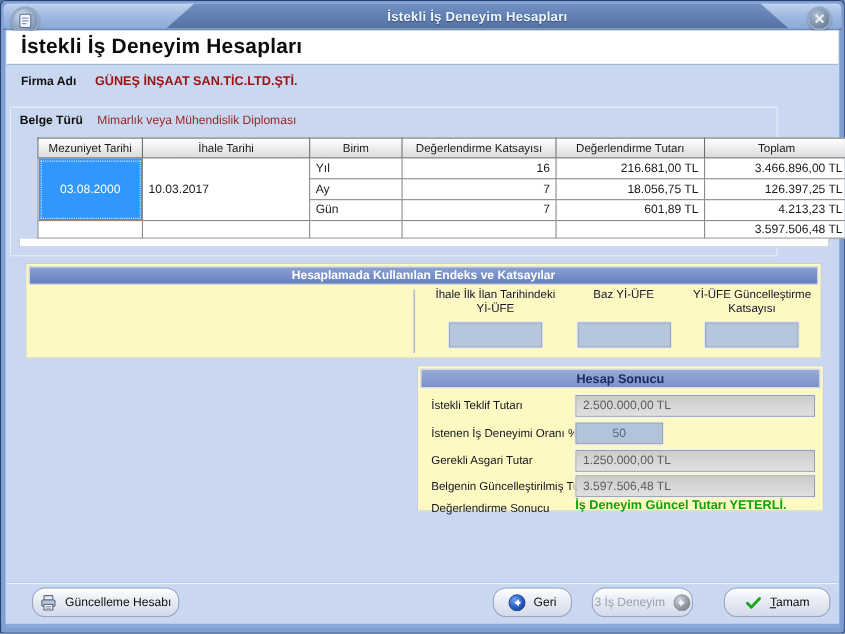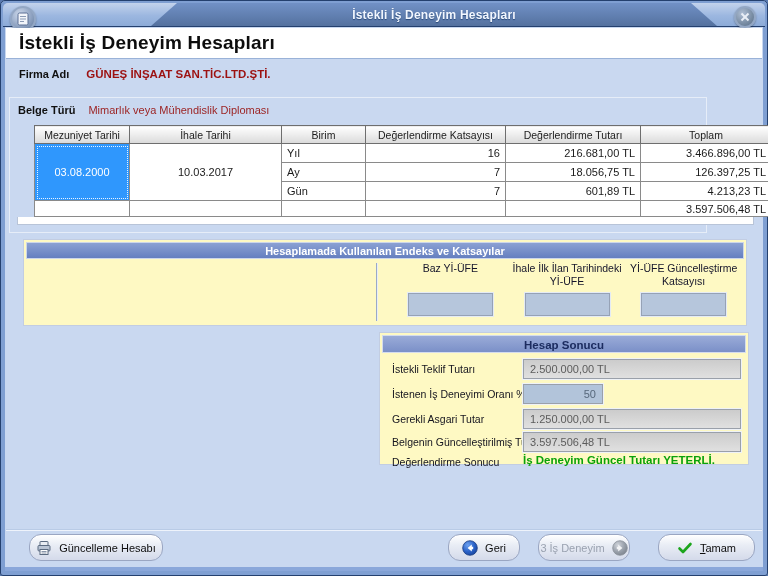--- a/index.html
+++ b/index.html
@@ -75,21 +75,21 @@
     font-size:11px; color:#1a1a1a; border:1px solid #4a4a4a; }
   table.grid th {
     height:18px; font-weight:normal; font-size:10.5px; color:#1c1c1c;
     background:linear-gradient(#ffffff,#dadada); border:1px solid #6e6e6e;
     text-align:center; overflow:hidden; white-space:nowrap;
   }
   table.grid td {
     height:19px; border:1px solid #8a8a8a; padding:0 5px;
     overflow:hidden; white-space:nowrap;
   }
-  td.c { text-align:center; } td.r { text-align:right; } td.l { text-align:left; }
+  td.c { text-align:left; } td.r { text-align:right; } td.l { text-align:left; }
   td.sel {
     background:#2f97fd; color:#ffffff; text-align:center;
     outline:1px dotted #e8f2ff; outline-offset:-3px;
   }
   tr.total-row td { height:16px; }
   .grid-strip { position:absolute; left:7px; top:119px; width:737px; height:8px;
     background:#ffffff; border:1px solid #b8c4d8; border-top:none; }
 
   
   .panel { position:absolute; border:1px solid #c2cde2; background:#fef9c3; }
@@ -119,21 +119,21 @@
     border:1px solid #d4dcee; color:#1c2c60; font-weight:bold; font-size:11.5px;
   }
   .g3-row { position:absolute; left:12px; right:7px; height:20px; }
   .g3-row .rlabel { position:absolute; left:0; top:4px; font-size:10.5px; color:#14141e; white-space:nowrap; }
   .g3-field {
     position:absolute; left:131px; right:0; height:20px; line-height:18px;
     background:linear-gradient(#cccccc,#e0e0e0);
     border:1px solid #9aa0aa; outline:1px solid #eef2f8;
     text-align:left; padding:0 6px; color:#5c5c5c; font-size:11px;
   }
-  .g3-field.small { right:auto; width:80px; text-align:right; background:#b2c4da; color:#57687c; }
+  .g3-field.small { right:auto; width:80px; text-align:center; background:#b2c4da; color:#57687c; }
   .g3-result { position:absolute; left:131px; top:2px; font-size:11.5px; font-weight:bold; color:#0aa10a; white-space:nowrap; }
 
   
   .separator { position:absolute; left:5px; right:5px; top:528px;
     border-top:1px solid #b9cbe6; border-bottom:1px solid #eef3fb; }
   .btn {
     position:absolute; top:533px; height:27px;
     display:flex; align-items:center; justify-content:center; gap:7px;
     background:linear-gradient(#ffffff,#e9edf5 40%,#d4daea);
     border:1px solid #9aa6c2; border-radius:12px;
@@ -239,25 +239,25 @@
     </div>
     <div class="grid-strip"></div>
   </div>
 
   <div class="panel group2">
     <div class="panel-header">Hesaplamada Kullanılan Endeks ve Katsayılar</div>
     <div class="g2-body">
       <div class="g2-divider"></div>
       <div class="g2-fields">
         <div class="g2-col">
-          <div class="flabel">Baz Yİ-ÜFE</div>
+          <div class="flabel">İhale İlk İlan Tarihindeki Yİ-ÜFE</div>
           <div class="fbox"></div>
         </div>
         <div class="g2-col">
-          <div class="flabel">İhale İlk İlan Tarihindeki Yİ-ÜFE</div>
+          <div class="flabel">Baz Yİ-ÜFE</div>
           <div class="fbox"></div>
         </div>
         <div class="g2-col">
           <div class="flabel">Yİ-ÜFE Güncelleştirme Katsayısı</div>
           <div class="fbox"></div>
         </div>
       </div>
     </div>
   </div>
 

